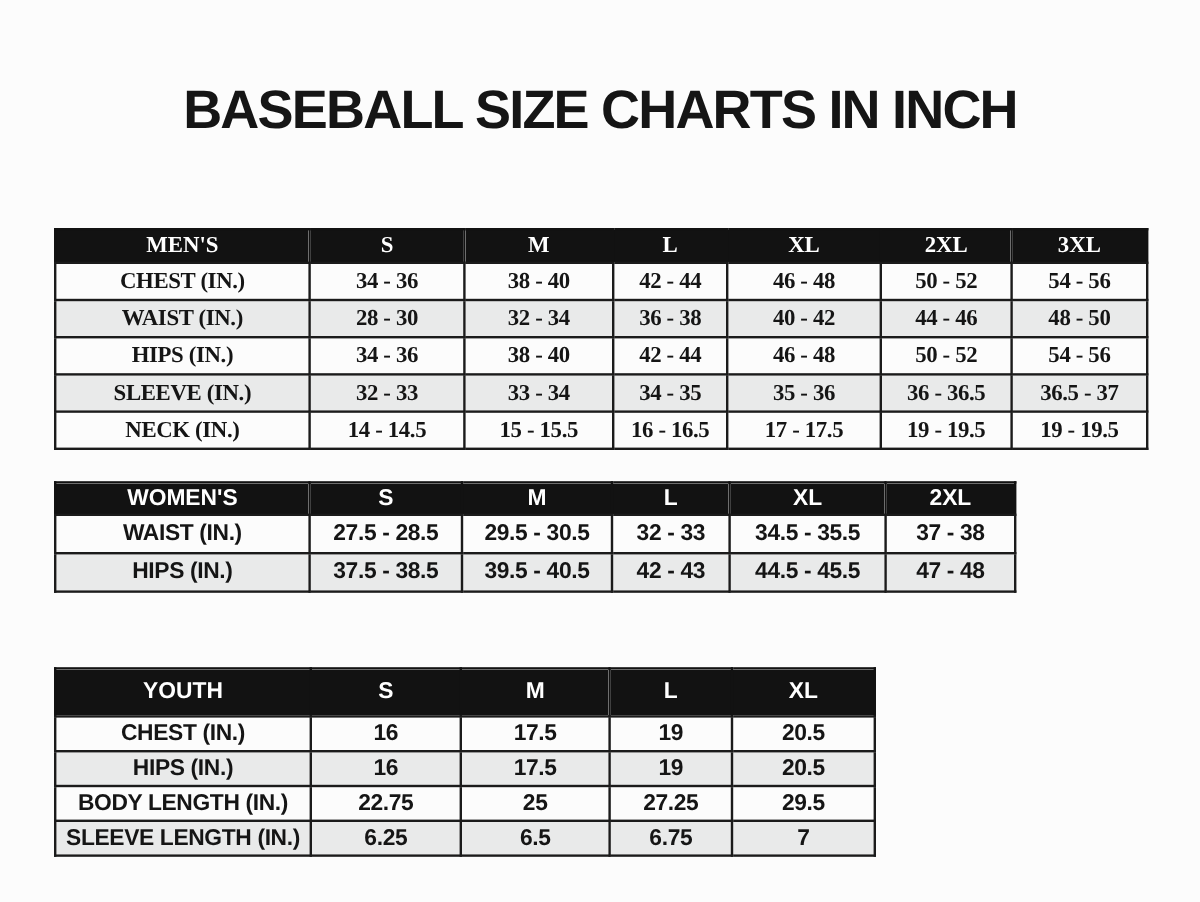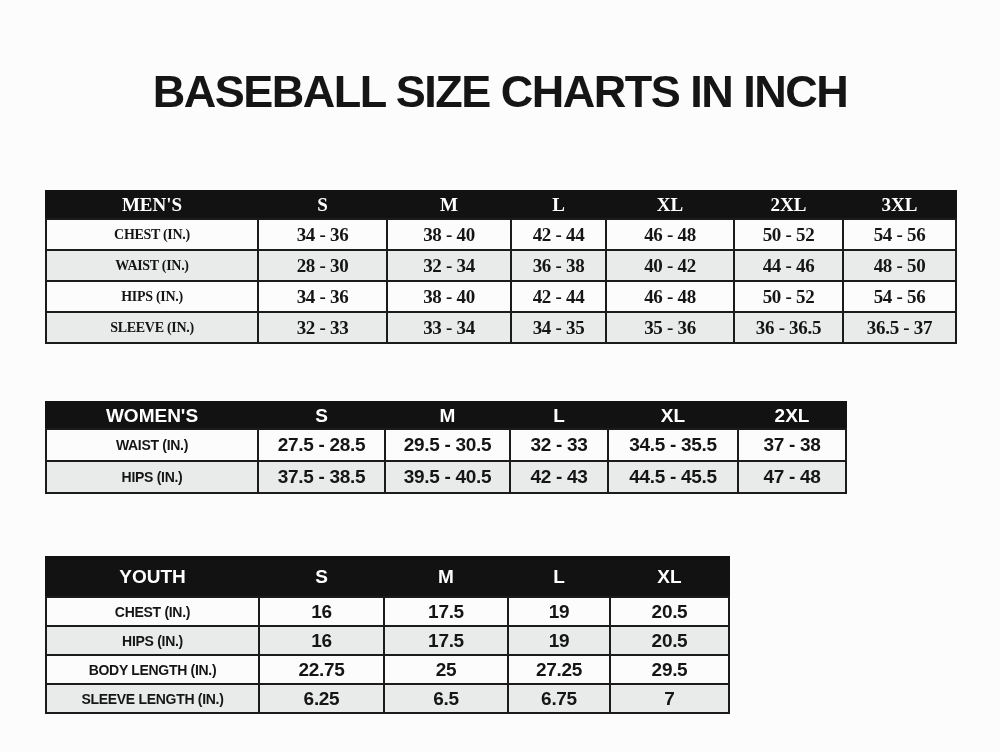--- a/index.html
+++ b/index.html
@@ -56,21 +56,21 @@
     font-weight:bold;
     letter-spacing:0px;
   }
   .size-table td{
     font-size:19px;
     font-weight:bold;
     color:var(--text);
     letter-spacing:-0.3px;
     background:var(--row-bg);
   }
-  .size-table td.row-label{font-size:14px;}
+  .size-table td.row-label{font-size:19px;}
   .size-table tbody tr:nth-child(even) td{background:var(--row-alt-bg);}
   #mens-table thead tr{height:28px;}
   #mens-table tbody tr{height:31px;}
   #womens-table thead tr{height:27px;padding-left:12px;}
   #womens-table tbody tr{height:32px;}
   #youth-table thead tr{height:40px;}
   #youth-table tbody tr{height:29px;}
 </style>
 </head>
 <body>
@@ -130,20 +130,29 @@
         </tr>
         <tr>
           <td class="row-label">SLEEVE (IN.)</td>
           <td>32 - 33</td>
           <td>33 - 34</td>
           <td>34 - 35</td>
           <td>35 - 36</td>
           <td>36 - 36.5</td>
           <td>36.5 - 37</td>
         </tr>
+        <tr>
+          <td class="row-label">NECK (IN.)</td>
+          <td>14 - 14.5</td>
+          <td>15 - 15.5</td>
+          <td>16 - 16.5</td>
+          <td>17 - 17.5</td>
+          <td>19 - 19.5</td>
+          <td>19 - 19.5</td>
+        </tr>
       </tbody>
   </table>
 
   <table class="size-table" id="womens-table">
     <colgroup>
       <col style="width:212px">
         <col style="width:127px">
         <col style="width:125px">
       <col style="width:98px">
         <col style="width:130px">

